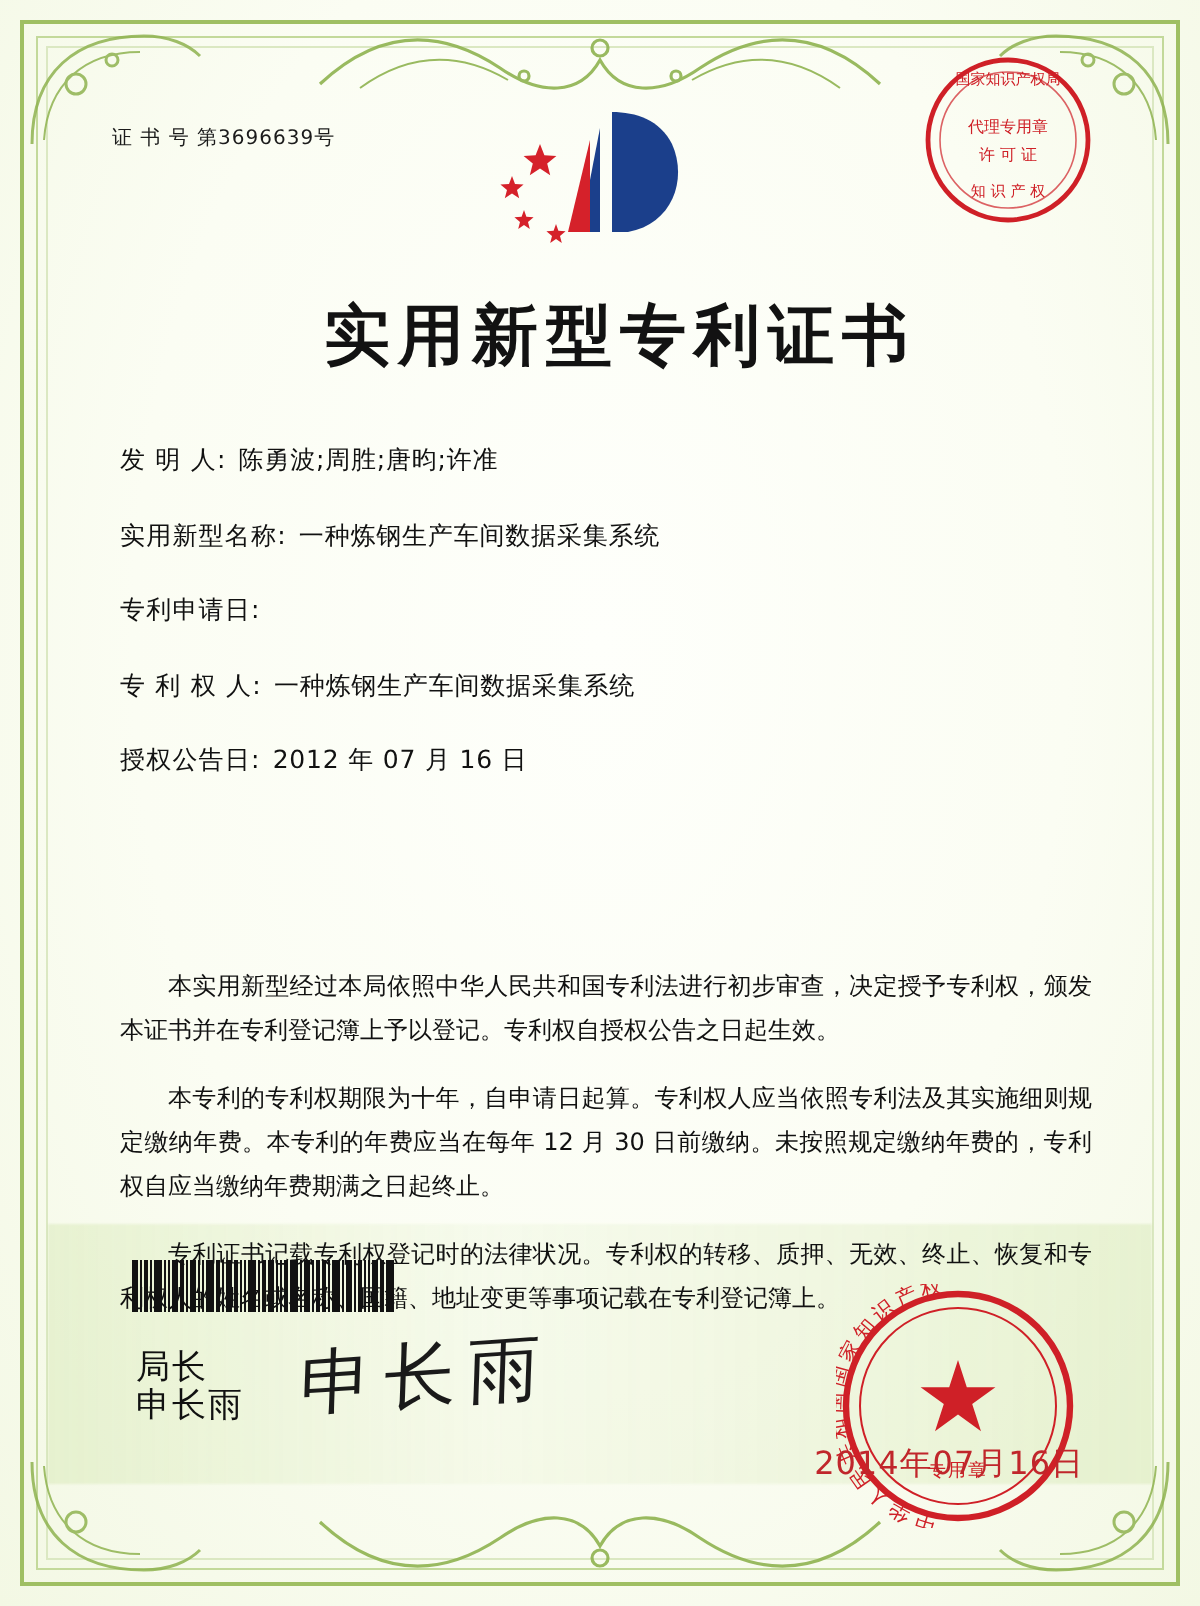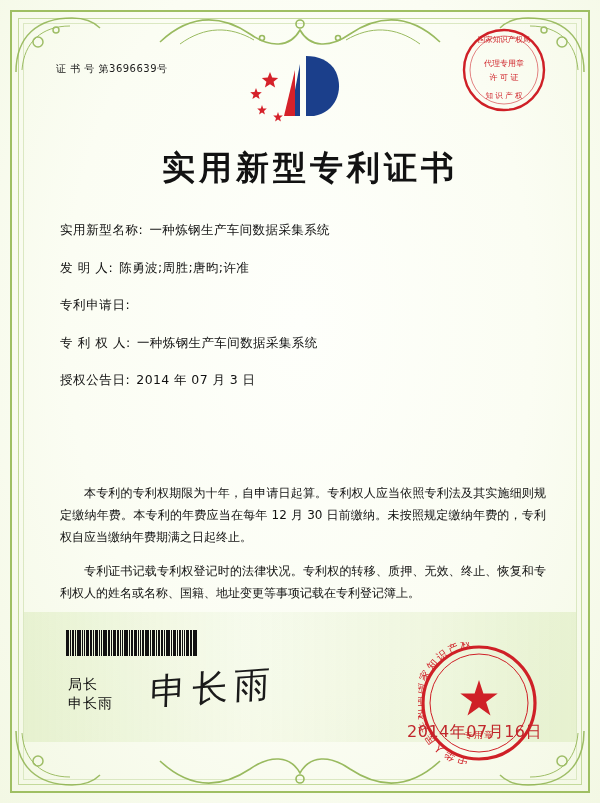--- a/index.html
+++ b/index.html
@@ -182,21 +182,21 @@
     display: block;
     background: #111;
     margin-right: 1px;
   }
 
   
   .director-block {
     position: absolute;
     left: 68px;
     top: 675px;
-    font-size: 14px;
+    font-size: 17px;
     line-height: 19px;
     color: #111;
     letter-spacing: 1px;
   }
   .signature {
     position: absolute;
     left: 150px;
     top: 664px;
     font-family: "DejaVu Serif", "Liberation Serif", serif;
     font-size: 36px;
@@ -317,41 +317,42 @@
       <text x="44" y="40" text-anchor="middle" font-size="8">代理专用章</text>
       <text x="44" y="54" text-anchor="middle" font-size="8">许 可 证</text>
       <text x="44" y="72" text-anchor="middle">知 识 产 权</text>
     </g>
   </svg>
 
   <div class="main-title">实用新型专利证书</div>
 
   <div class="fields">
     <div class="field-row">
+      <span class="field-label">发  明  人:</span>
+      <span class="field-value">陈勇波;周胜;唐昀;许准</span>
+    </div>
+    <div class="field-row">
       <span class="field-label">实用新型名称:</span>
       <span class="field-value">一种炼钢生产车间数据采集系统</span>
-    </div>
-    <div class="field-row">
-      <span class="field-label">发  明  人:</span>
-      <span class="field-value">陈勇波;周胜;唐昀;许准</span>
     </div>
     <div class="field-row">
       <span class="field-label">专利申请日:</span>
     </div>
     <div class="field-row">
       <span class="field-label">专 利 权 人:</span>
       <span class="field-value">一种炼钢生产车间数据采集系统</span>
     </div>
     <div class="field-row">
       <span class="field-label">授权公告日:</span>
-      <span class="field-value">2014 年 07 月 3 日</span>
+      <span class="field-value">2012 年 07 月 16 日</span>
     </div>
   </div>
 
   <div class="paras">
+    <p class="para">本实用新型经过本局依照中华人民共和国专利法进行初步审查，决定授予专利权，颁发本证书并在专利登记簿上予以登记。专利权自授权公告之日起生效。</p>
     <p class="para">本专利的专利权期限为十年，自申请日起算。专利权人应当依照专利法及其实施细则规定缴纳年费。本专利的年费应当在每年 12 月 30 日前缴纳。未按照规定缴纳年费的，专利权自应当缴纳年费期满之日起终止。</p>
     <p class="para">专利证书记载专利权登记时的法律状况。专利权的转移、质押、无效、终止、恢复和专利权人的姓名或名称、国籍、地址变更等事项记载在专利登记簿上。</p>
   </div>
 
   <div class="barcode">
     <i style="width:3px"></i>
       <i style="width:1px"></i>
       <i style="width:2px"></i>
       <i style="width:1px"></i>
     <i style="width:4px"></i>

